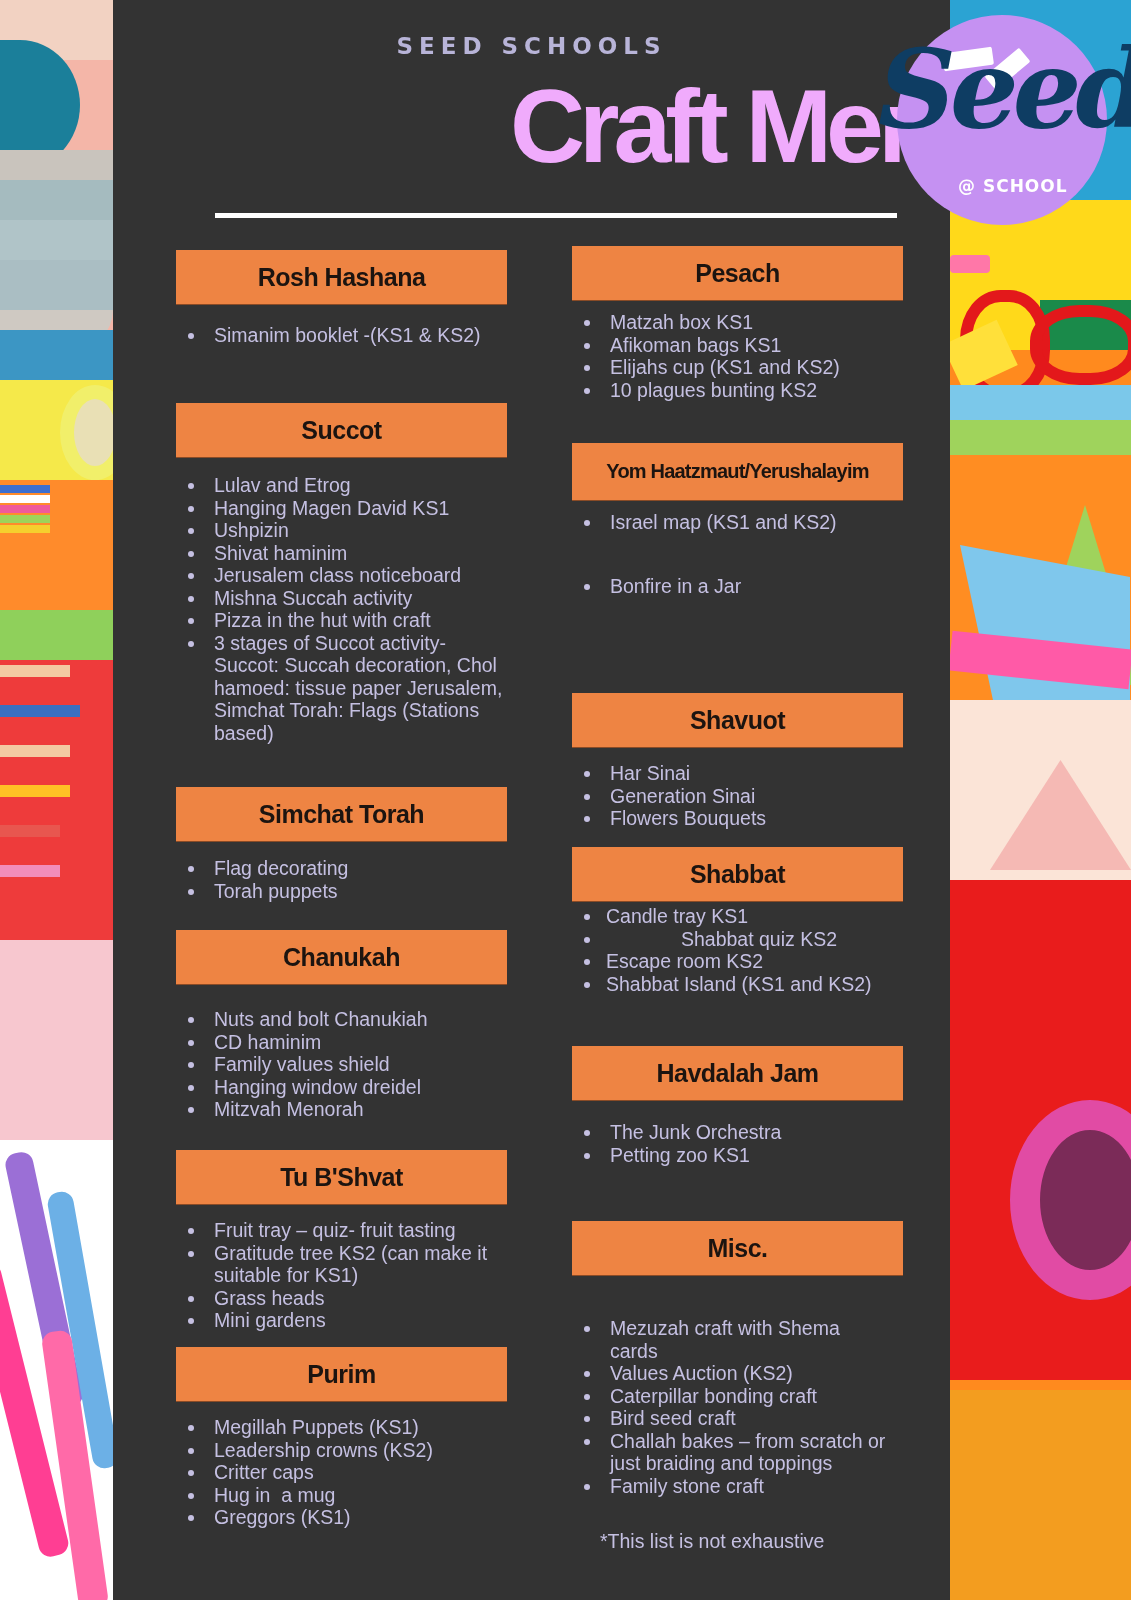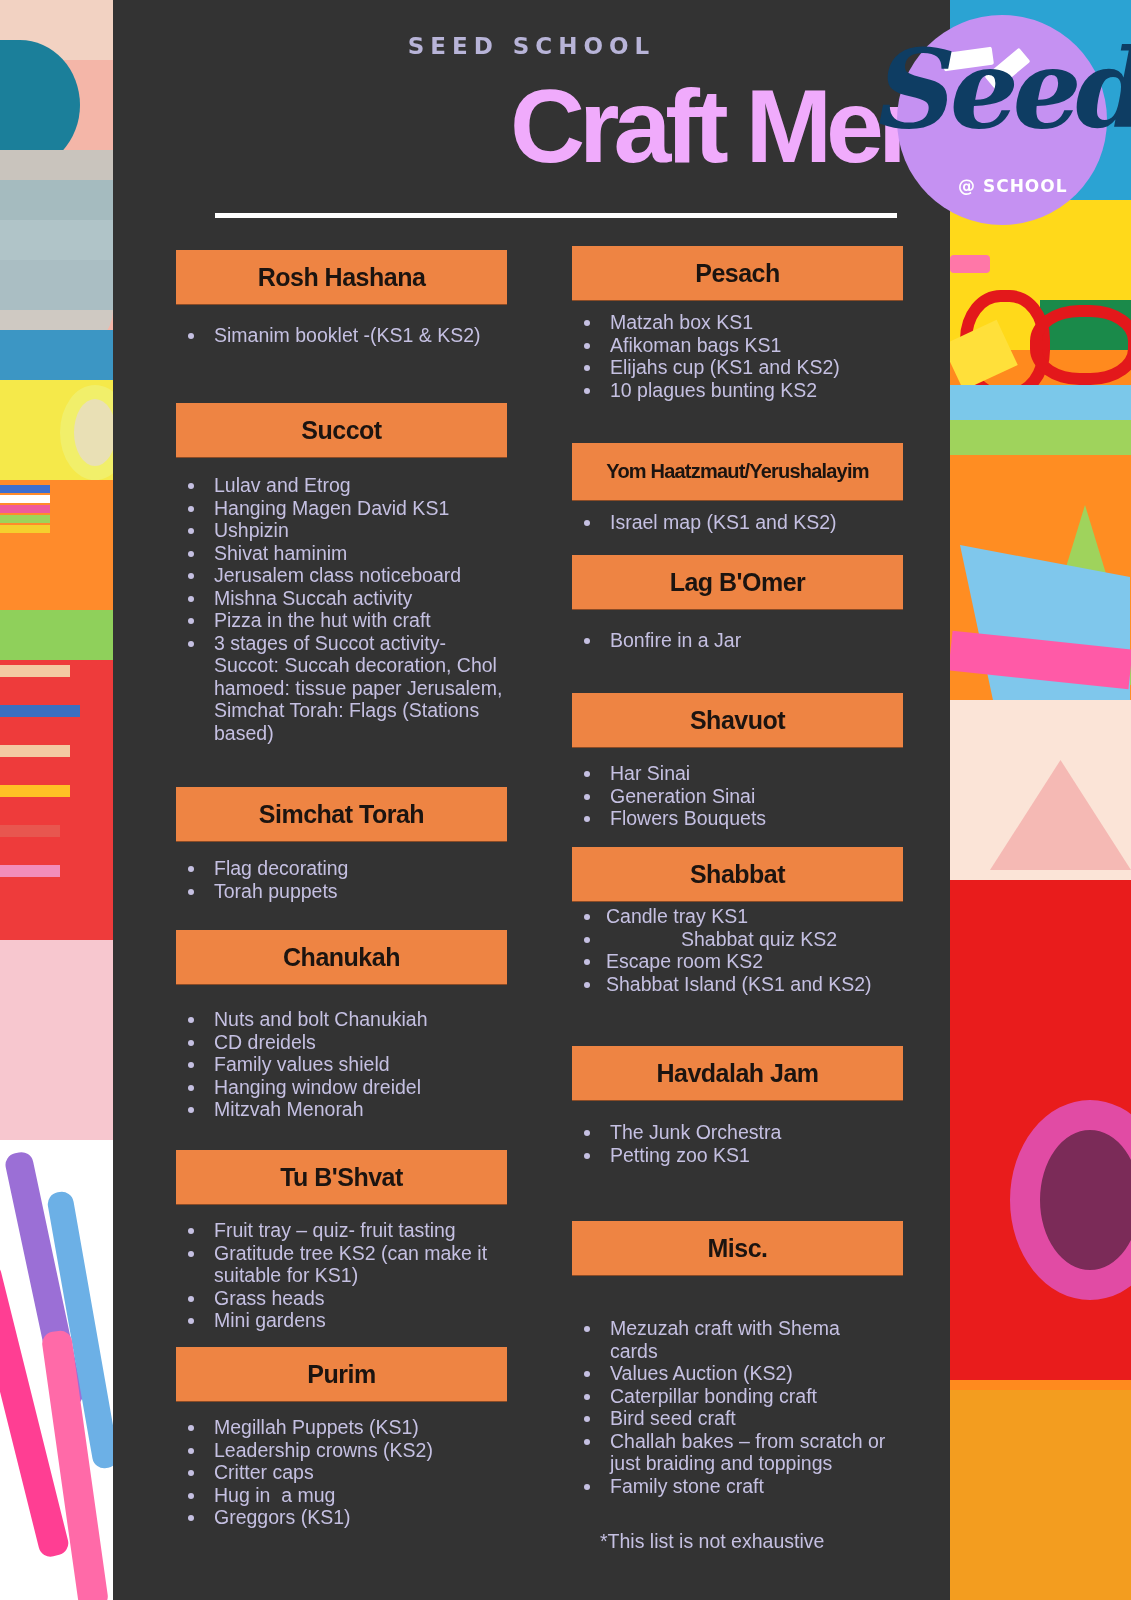--- a/index.html
+++ b/index.html
@@ -120,21 +120,21 @@
   <div class="blk" style="left:10px;top:545px;width:170px;height:160px;background:#7fc7ec;clip-path:polygon(0 0,100% 20%,100% 100%,20% 100%);"></div>
   <div class="blk" style="left:0;top:640px;width:181px;height:40px;background:#ff5aa7;transform:rotate(6deg);"></div>
   <div class="blk" style="left:0;top:700px;width:181px;height:240px;background:#fbe4d7;"></div>
   <div class="blk" style="left:40px;top:760px;width:141px;height:110px;background:#f5b9b4;clip-path:polygon(0 100%,50% 0,100% 100%);"></div>
   <div class="blk" style="left:0;top:880px;width:181px;height:500px;background:#e91c1c;"></div>
   <div class="blk" style="left:60px;top:1100px;width:160px;height:200px;border-radius:50%;border:30px solid #e14ba4;box-sizing:border-box;background:#7b2b58;"></div>
   <div class="blk" style="left:0;top:1390px;width:181px;height:210px;background:#f39d1f;"></div>
 </div>
 
 <div class="panel">
-  <div class="brand">SEED SCHOOL</div>
+  <div class="brand">SEED SCHOOLS</div>
   <div class="title">Craft Menu</div>
   <div class="rule"></div>
 </div>
 
 <div class="logo"></div>
 <div class="crayon" style="left:943px;top:50px;width:50px;transform:rotate(-8deg);"></div>
 <div class="crayon" style="left:985px;top:60px;width:45px;transform:rotate(-40deg);"></div>
 <div class="logo-word">Seed</div>
 <div class="logo-sub">@ SCHOOL</div>
 
@@ -164,21 +164,21 @@
   <ul class="items" style="margin-top:16px;">
     <li>Flag decorating</li>
     <li>Torah puppets</li>
   </ul>
 </div>
 
 <div class="section" style="left:176px;top:930px;">
   <div class="sec-head">Chanukah</div>
   <ul class="items" style="margin-top:24px;">
     <li>Nuts and bolt Chanukiah</li>
-    <li>CD dreidels</li>
+    <li>CD haminim</li>
     <li>Family values shield</li>
     <li>Hanging window dreidel</li>
     <li>Mitzvah Menorah</li>
   </ul>
 </div>
 
 <div class="section" style="left:176px;top:1150px;">
   <div class="sec-head">Tu B'Shvat</div>
   <ul class="items" style="margin-top:15px;width:345px;">
     <li>Fruit tray – quiz- fruit tasting</li>
@@ -210,21 +210,20 @@
 </div>
 
 <div class="section" style="left:572px;top:443px;">
   <div class="sec-head small" style="height:57px;">Yom Haatzmaut/Yerushalayim</div>
   <ul class="items" style="margin-top:11px;">
     <li>Israel map (KS1 and KS2)</li>
   </ul>
 </div>
 
 <div class="section" style="left:572px;top:555px;">
-  <div class="sec-head">Lag B'Omer</div>
   <ul class="items" style="margin-top:20px;">
     <li>Bonfire in a Jar</li>
   </ul>
 </div>
 
 <div class="section" style="left:572px;top:693px;">
   <div class="sec-head">Shavuot</div>
   <ul class="items" style="margin-top:15px;">
     <li>Har Sinai</li>
     <li>Generation Sinai</li>

